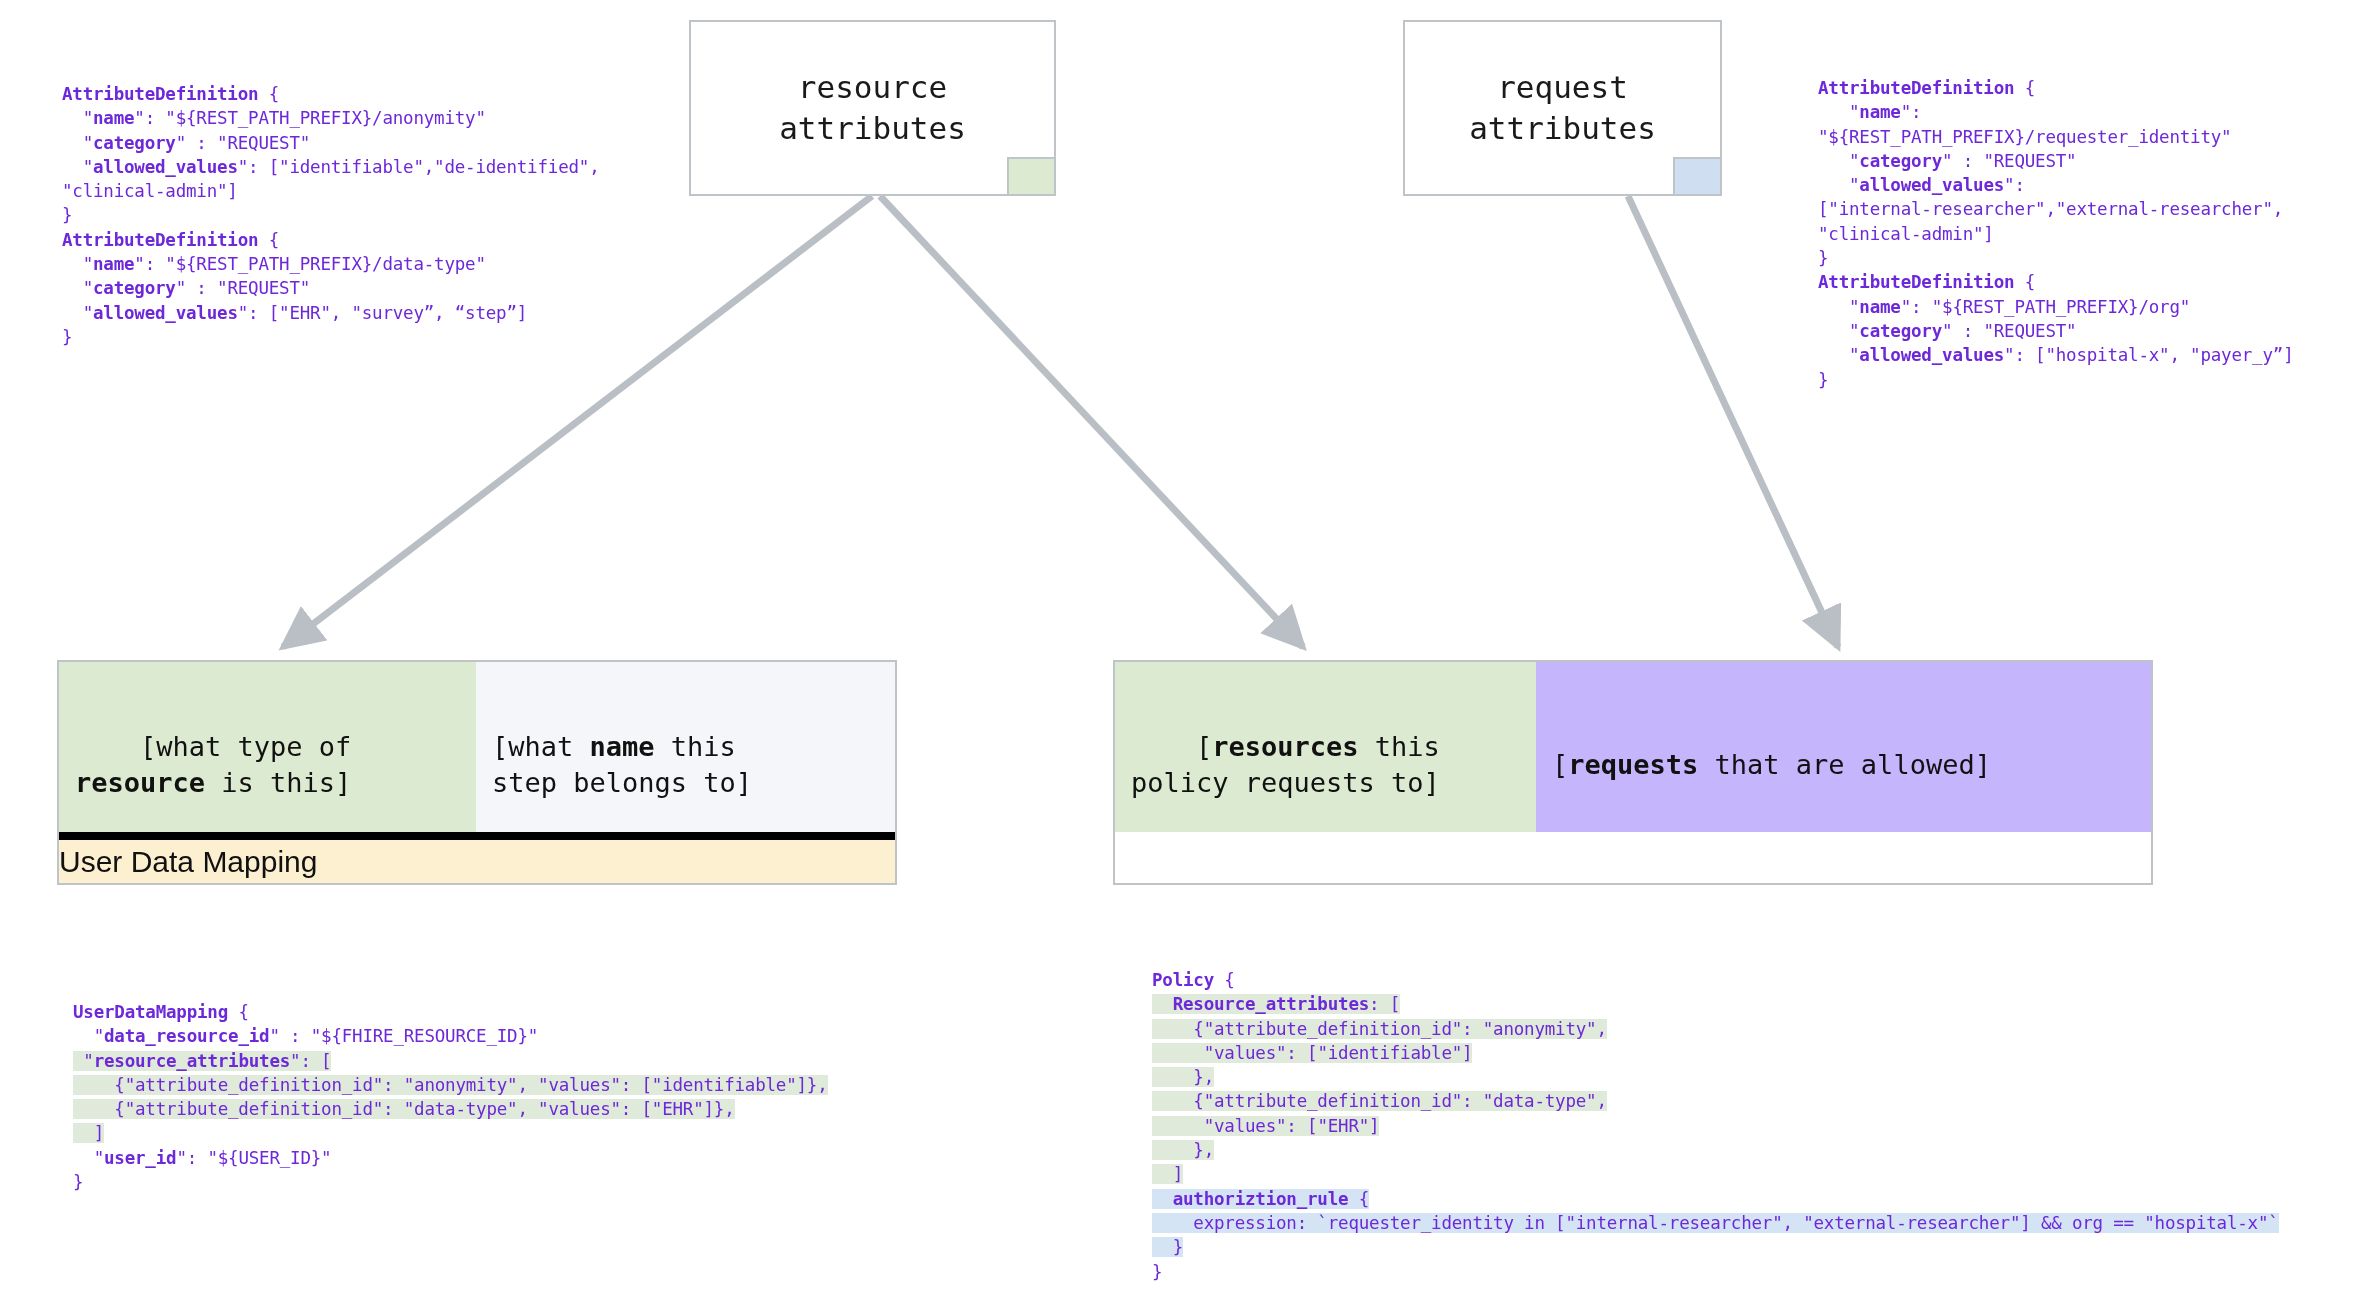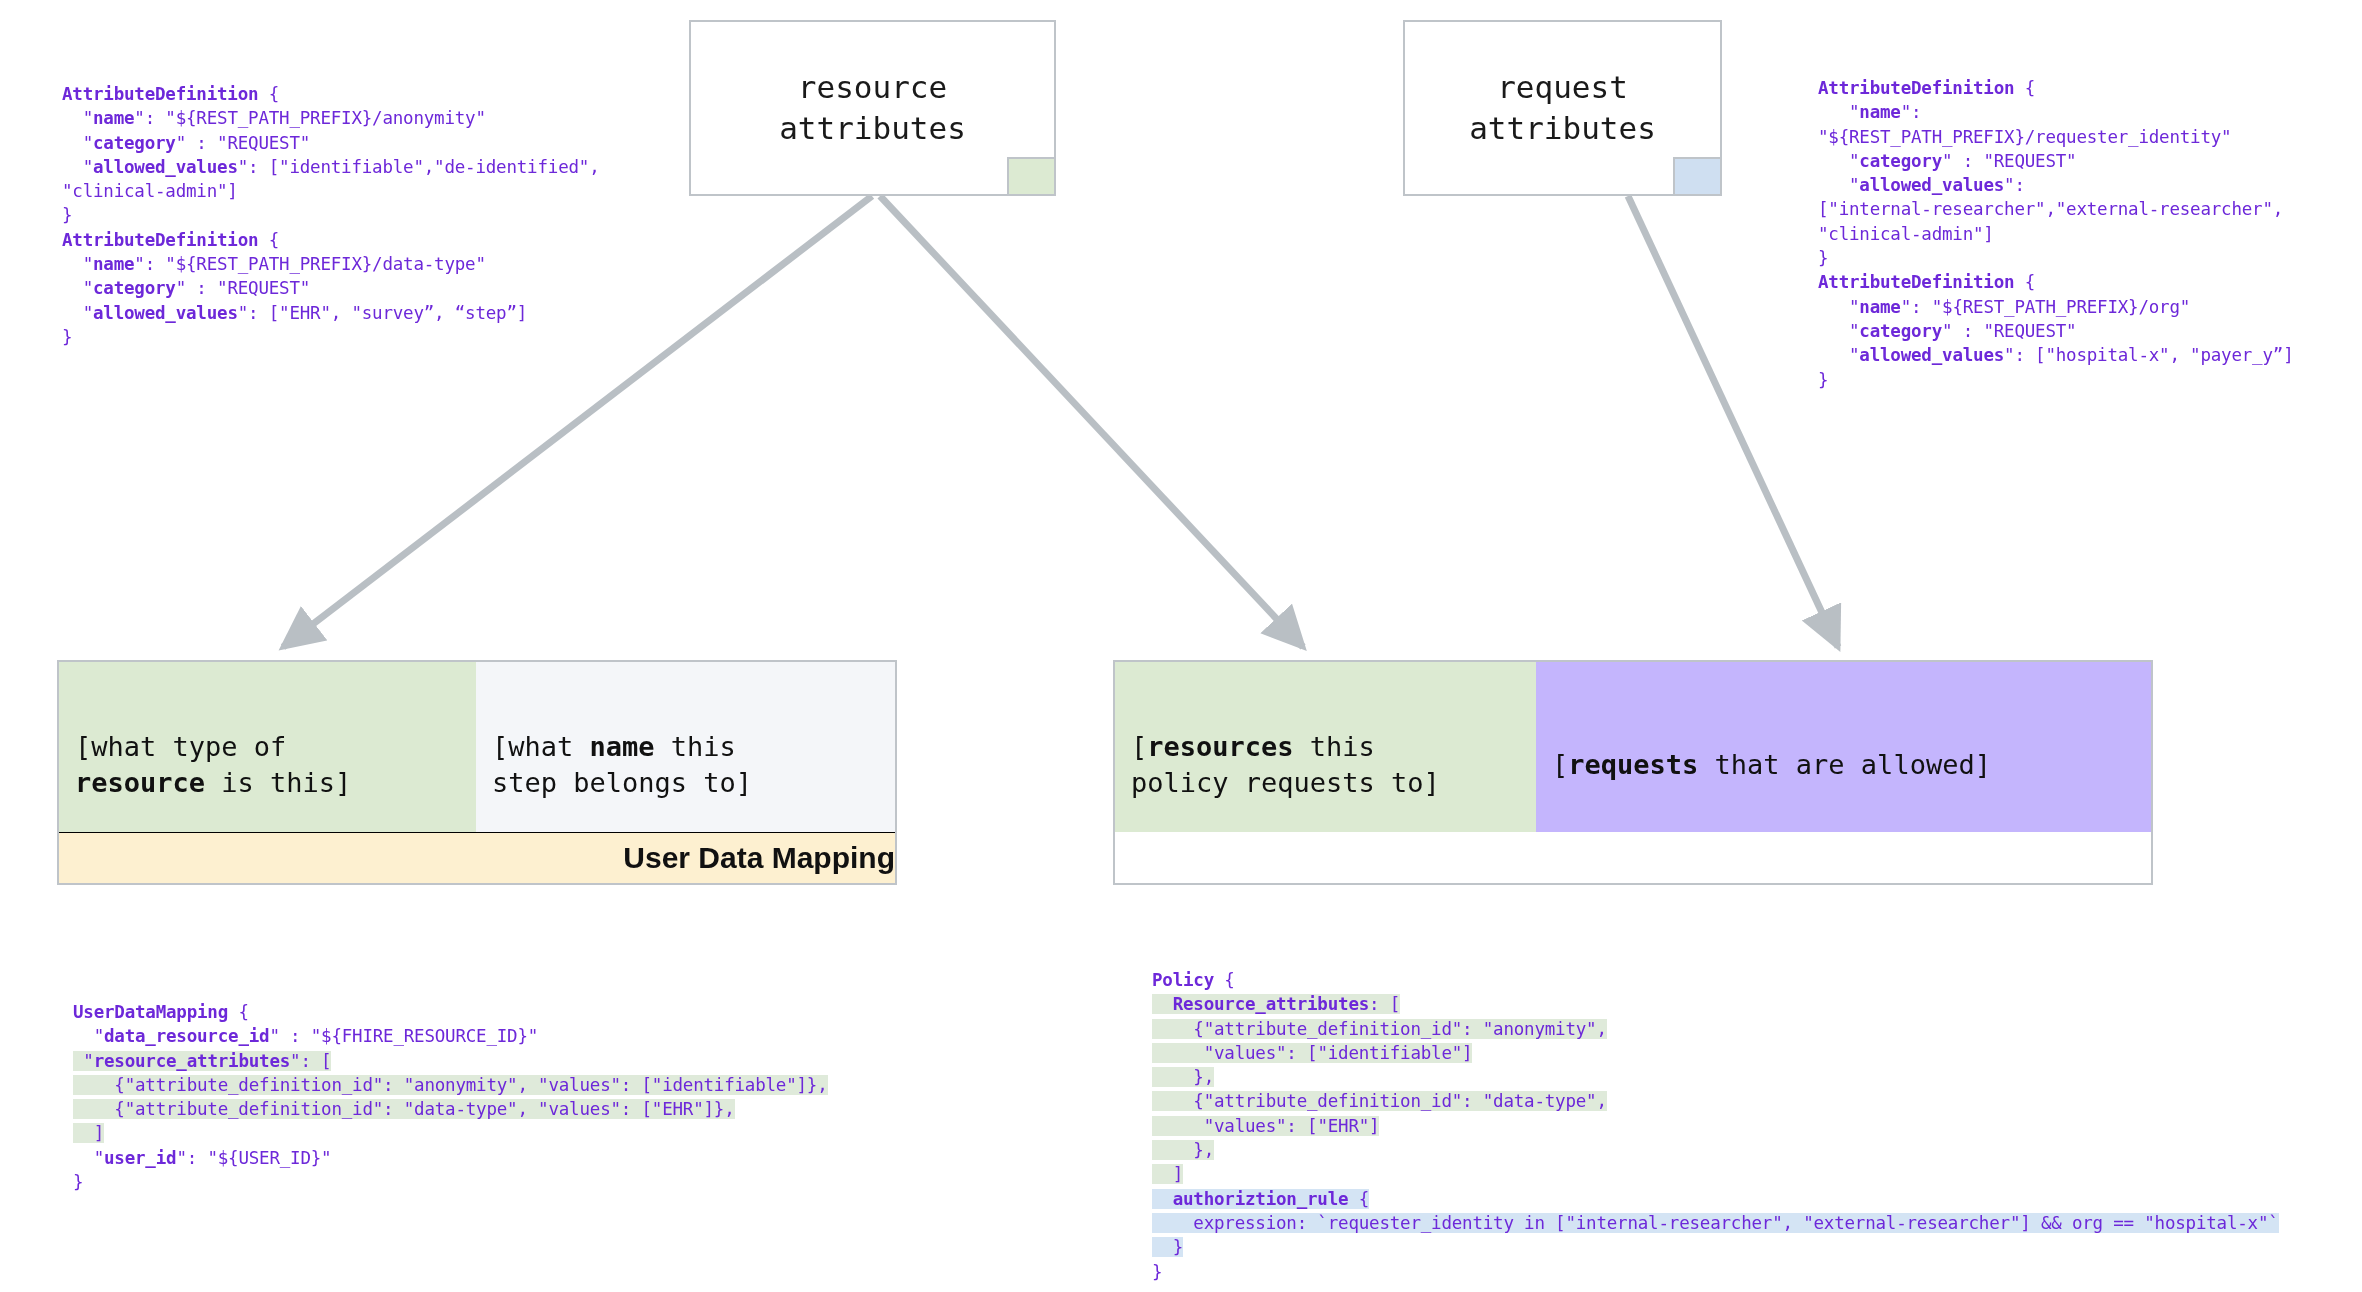--- a/index.html
+++ b/index.html
@@ -87,32 +87,31 @@
     padding: 0 16px;
   }
   .cell .cell-text {
     font-family: "DejaVu Sans Mono", "Liberation Mono", monospace;
     font-size: 27px;
     line-height: 1.32;
     color: #111111;
     white-space: pre-line;
   }
   .cell .cell-text b { font-weight: bold; }
-  .cell-green { background: #dcead2; }
+  .cell-green { background: #dcead2; text-align: right; }
   .cell-white { background: #f4f6f9; }
   .cell-blue  { background: #c4b5fd; }
   .card-footer {
     box-sizing: border-box;
     background: #fdf0d0;
-    border-top: 1px solid #000000;
+    border-top: 8px solid #000000;
     display: flex;
     align-items: center;
-    justify-content: flex-end;
+    justify-content: flex-start;
     width: 100%;
-    font-weight: bold;
   }
   .card-footer .footer-text {
     font-family: "Liberation Sans", sans-serif;
     font-size: 30px;
     color: #111111;
     letter-spacing: 0px;
   }
 </style>
 </head>
 <body>

